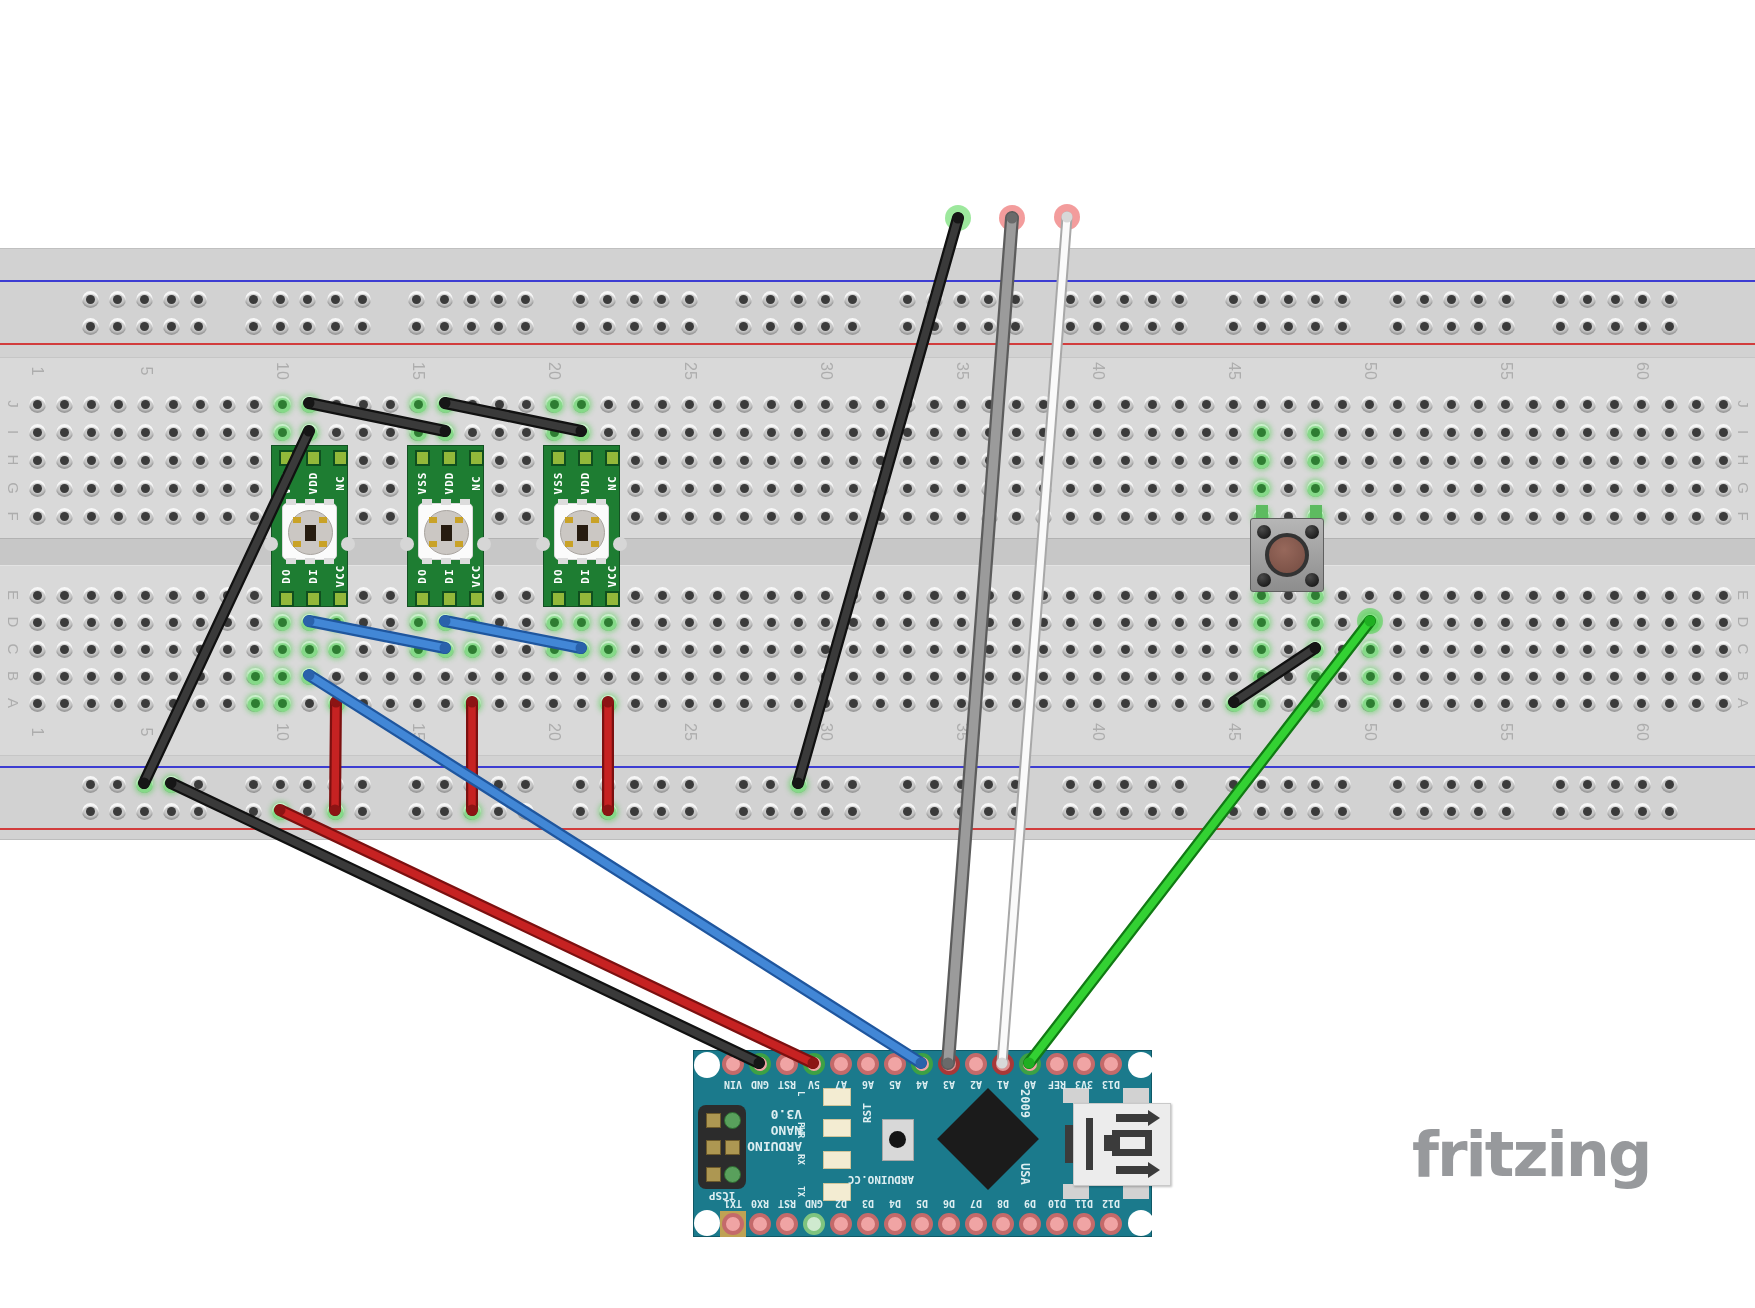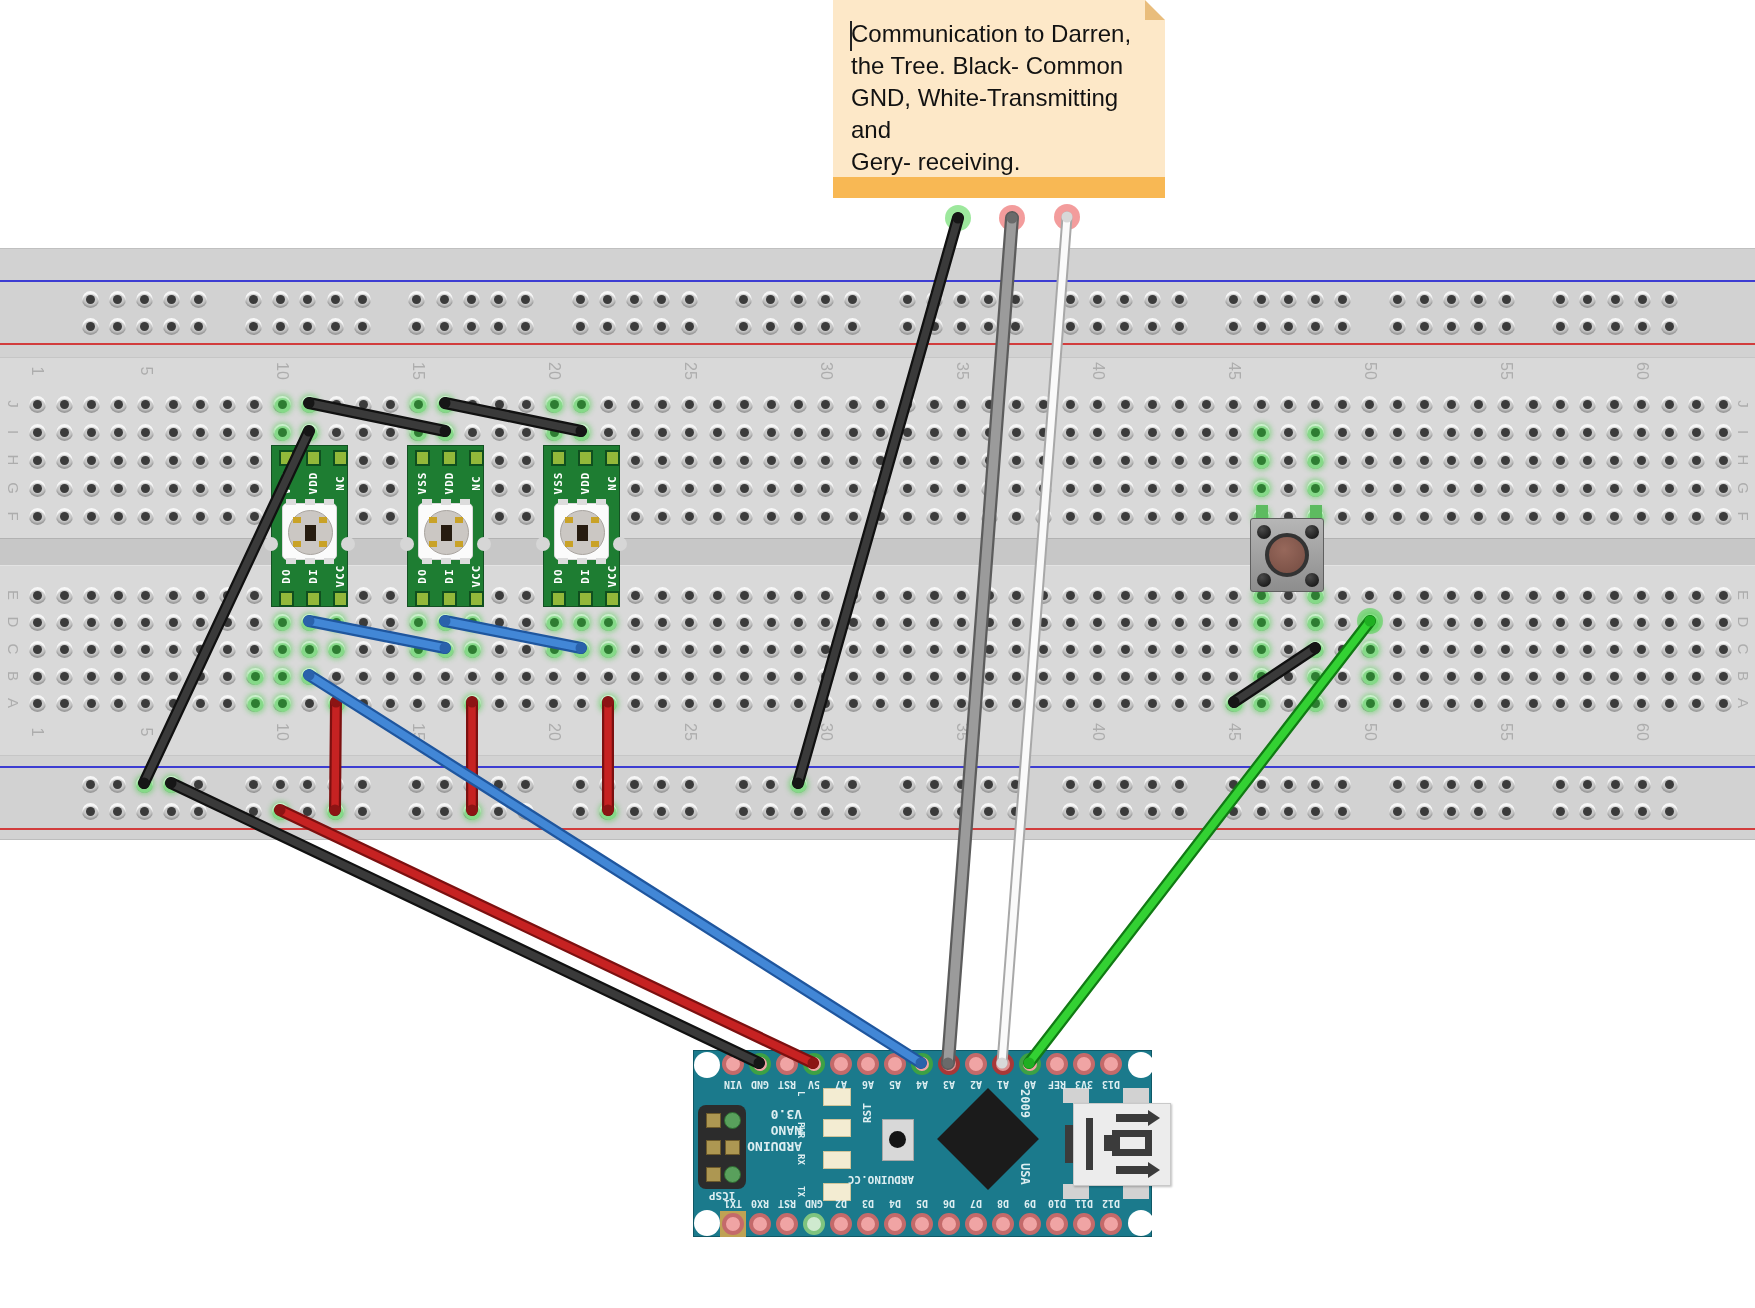--- a/index.html
+++ b/index.html
@@ -1384,23 +1384,15 @@
         <circle cx="1002" cy="1063" r="5.5" fill="#d8d8d8"></circle>
       </g>
       <g>
         <line x1="1370" y1="621" x2="1029" y2="1063" stroke="#117a14" stroke-width="12" stroke-linecap="round"></line>
         <line x1="1370" y1="621" x2="1029" y2="1063" stroke="#33d133" stroke-width="7.5" stroke-linecap="round"></line>
         <circle cx="1370" cy="621" r="5.5" fill="#1faf22"></circle>
         <circle cx="1029" cy="1063" r="5.5" fill="#1faf22"></circle>
       </g>
     </svg>
 
-  <div class="note">
-    <div class="note-fold"></div>
-    <div class="note-text">Communication to Darren,
-the Tree. Black- Common
-GND, White-Transmitting and
-Gery- receiving.</div>
-    <div class="note-cursor"></div>
-    <div class="note-bar"></div>
-  </div>
-
+
+  <div class="watermark">fritzing</div>
 </div>
 
 </body></html>

